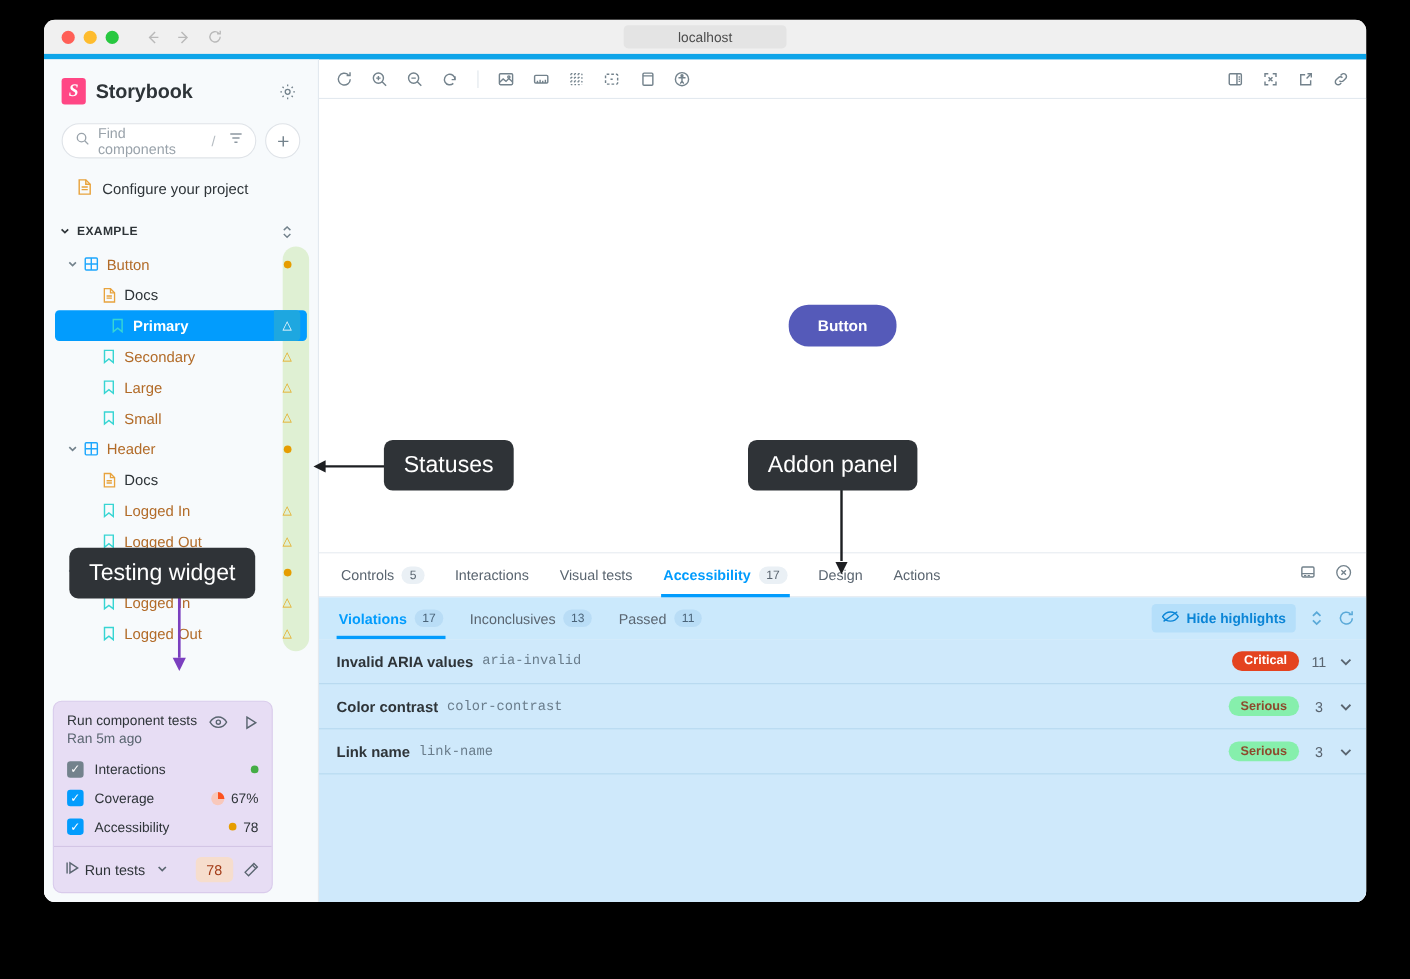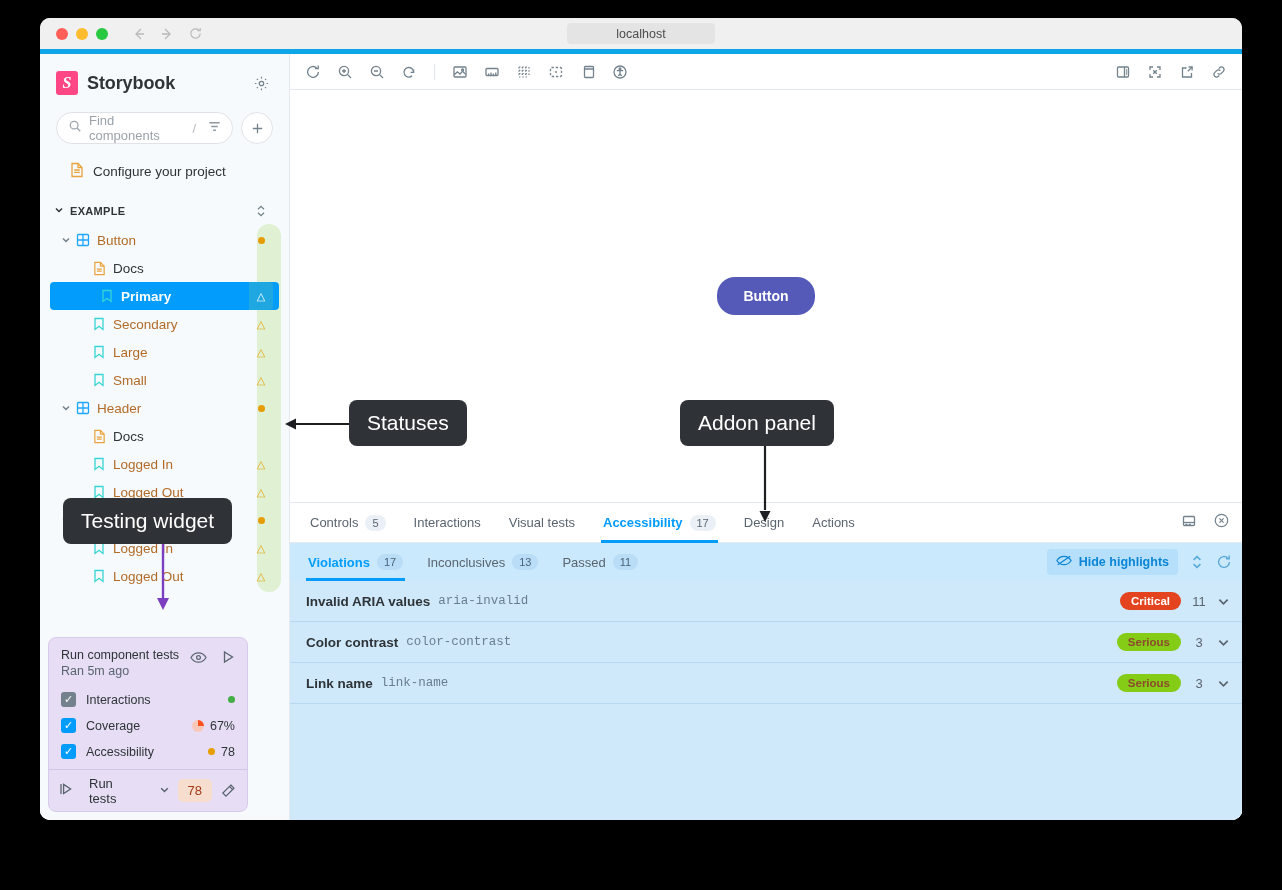--- a/index.html
+++ b/index.html
@@ -143,21 +143,21 @@
   .cbx.blue { background: #029cfd; }
   .cbx.gray { background: #73828c; }
   .tw-item .sp { flex: 1; }
   .tw-val { display: flex; align-items: center; gap: 6px; font-size: 12.5px; color: #2e3438; }
   .pie { width: 12px; height: 12px; border-radius: 50%; background: conic-gradient(#fc521f 0 25%, #f8c8bb 25% 100%); }
   .tw-foot {
     border-top: 1px solid #d3c5e5;
     display: flex; align-items: center; gap: 8px;
     padding: 7px 10px; height: 42px;
   }
-  .tw-run { display: flex; align-items: center; gap: 16px; font-size: 13px; color: #2e3438; flex: 1; }
+  .tw-run { display: flex; align-items: center; gap: 4px; font-size: 13px; color: #2e3438; flex: 1; }
   .badge78 { background: #f6ddcd; color: #a33b17; border-radius: 5px; padding: 4px 10px; font-size: 13px; }
 
   
   .main { flex: 1; display: flex; flex-direction: column; min-width: 0; background: #fff; }
   .toolbar {
     height: 36px; display: flex; align-items: center; justify-content: space-between;
     border-bottom: 1px solid #e3e9ef; padding: 0 10px;
   }
   .tgroup { display: flex; align-items: center; gap: 6px; }
   .tbtn { width: 26px; height: 26px; display: flex; align-items: center; justify-content: center; color: #73828c; border-radius: 4px; }
@@ -203,21 +203,21 @@
   .vrow {
     height: 41px; display: flex; align-items: center;
     padding: 0 12px 0 16px;
     border-bottom: 1px solid #b6d9ef;
   }
   .vname { font-size: 13.5px; font-weight: 700; color: #2e3438; }
   .vid { font-family: "Liberation Mono", monospace; font-size: 12.5px; color: #6a7d8c; margin-left: 8px; }
   .vsp { flex: 1; }
   .sev { border-radius: 10px; font-size: 11.5px; padding: 3px 11px; font-weight: 700; }
   .sev.critical { background: #e4431f; color: #fff; }
-  .sev.serious { background: #84cc16; color: #8d4a2d; }
+  .sev.serious { background: #86efac; color: #8d4a2d; }
   .vcount { width: 36px; text-align: center; font-size: 13px; color: #5a6570; }
   .vchev { color: #5a6570; display: flex; align-items: center; }
 
   
   .callout {
     position: absolute; z-index: 40;
     background: #2f3337; color: #fff;
     border-radius: 8px; padding: 11px 18px;
     font-size: 21px; white-space: nowrap;
   }

